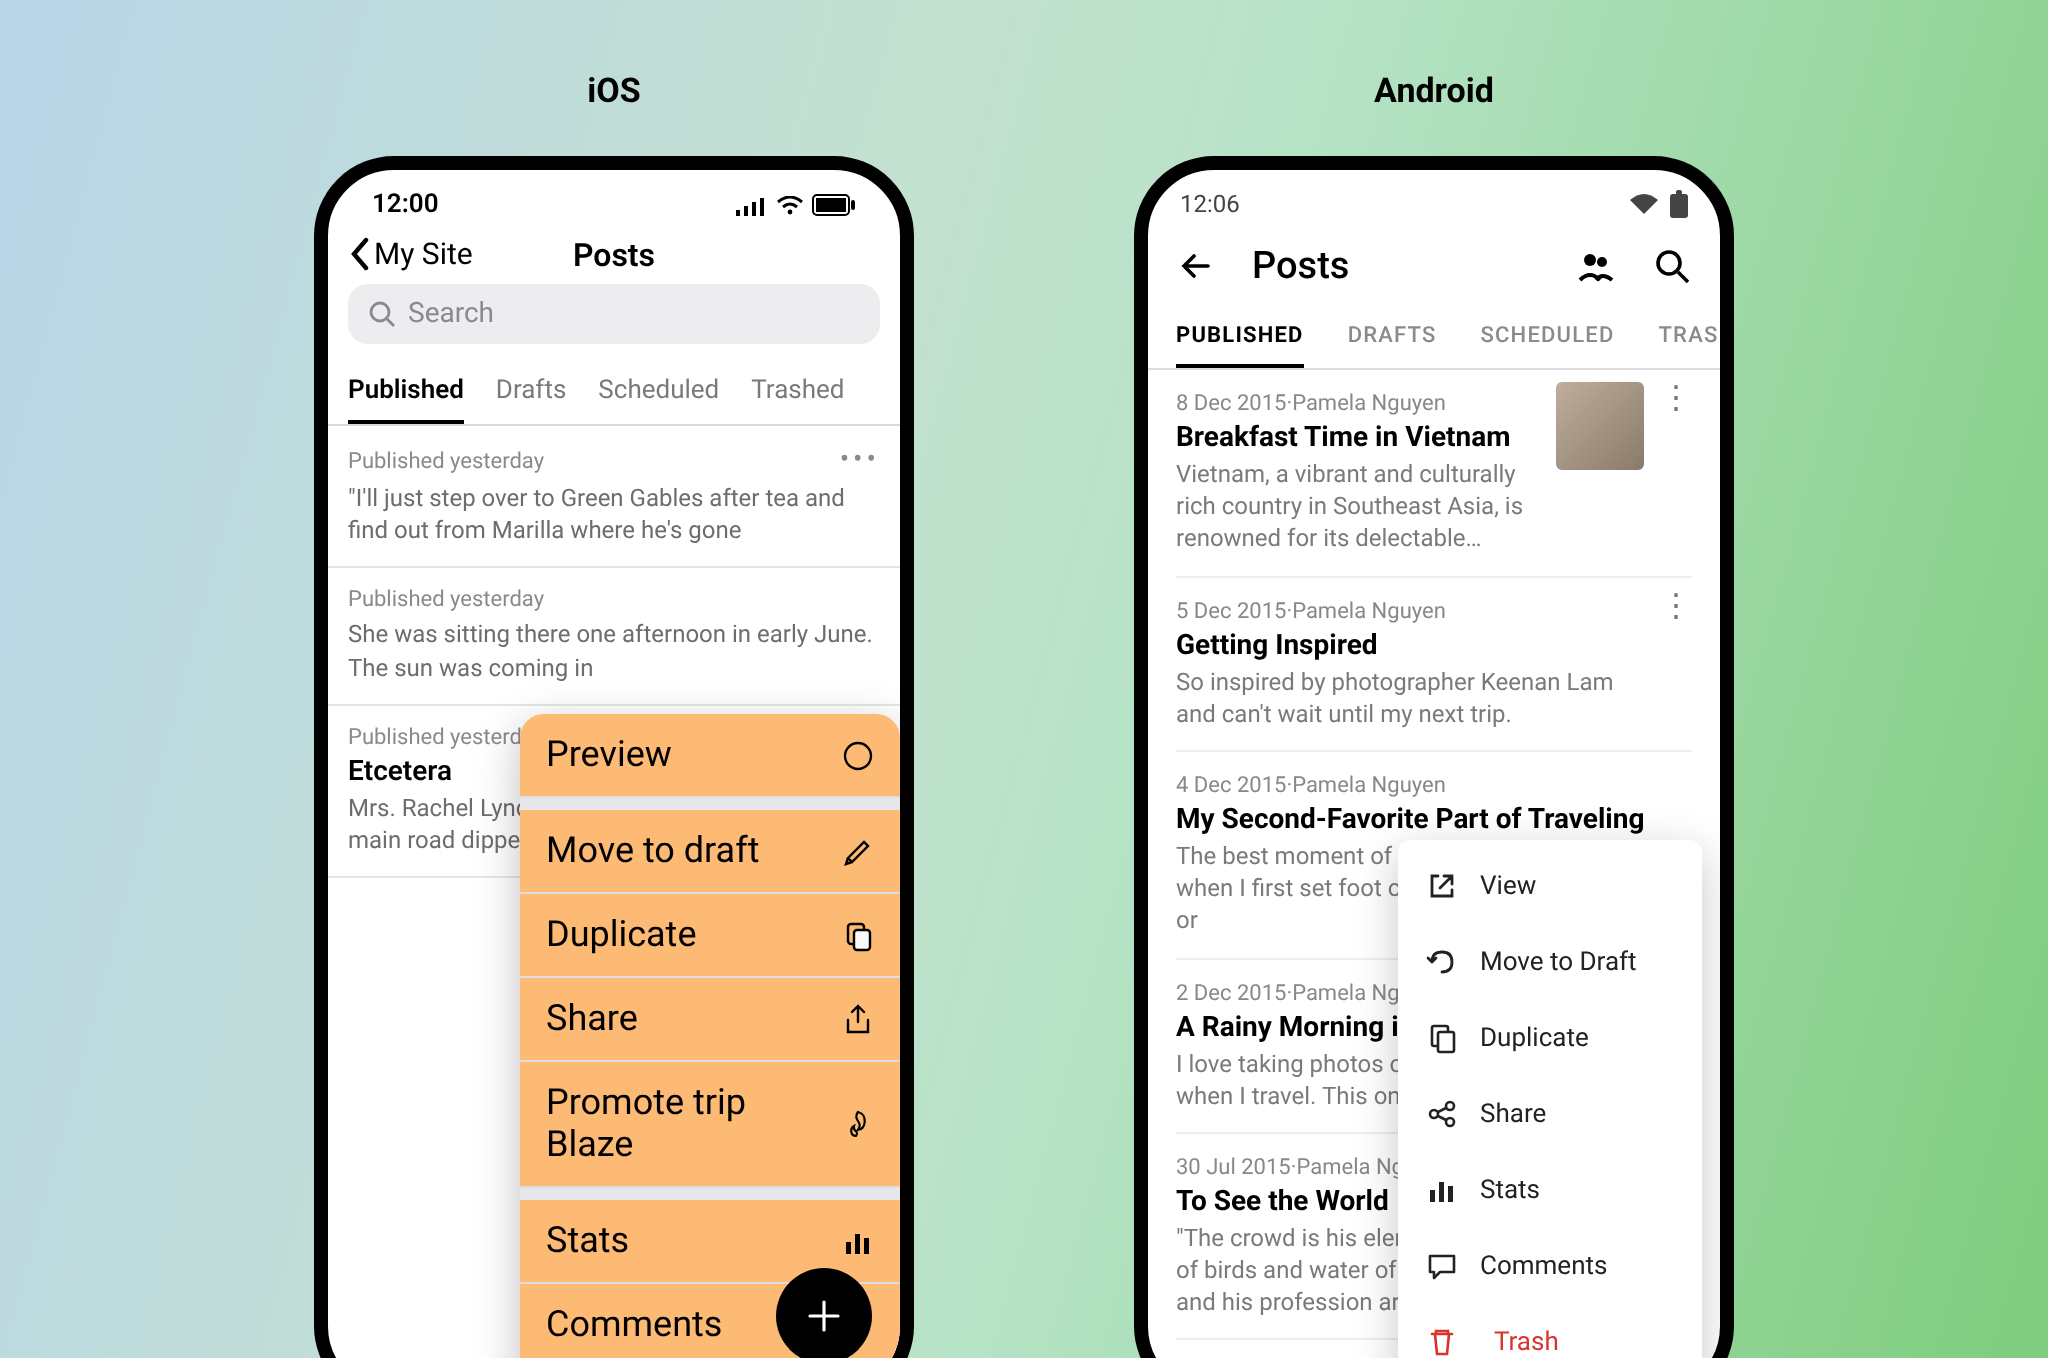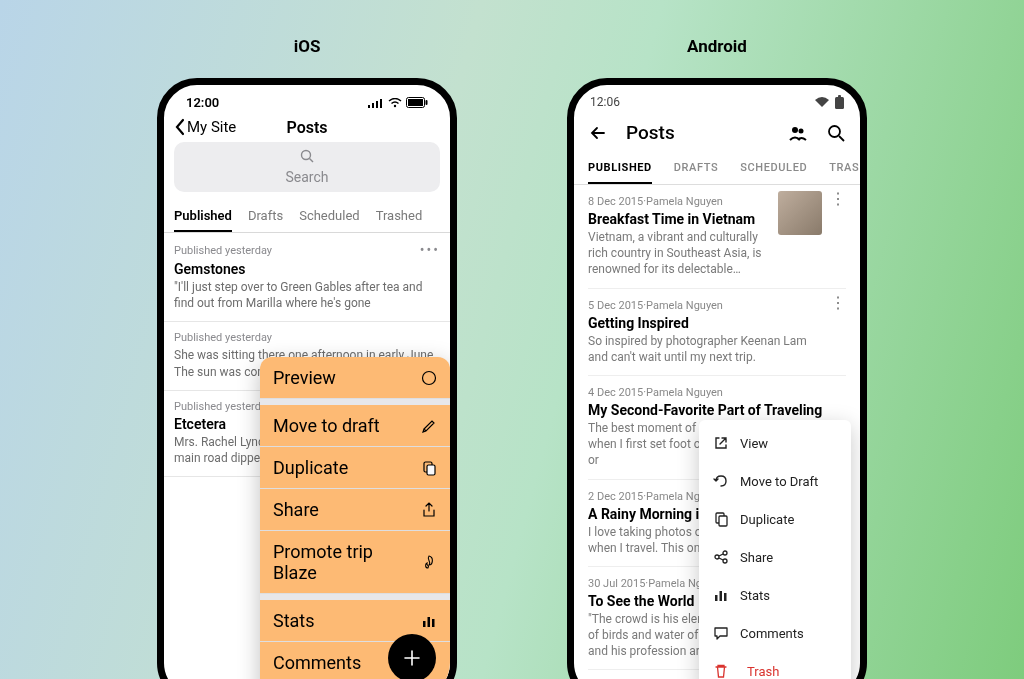--- a/index.html
+++ b/index.html
@@ -18,21 +18,21 @@
     width: 300px; height: 625px;
     border: 7px solid #000; border-radius: 40px;
     background: #fff; position: relative; overflow: hidden;
   }
   
   .ios .statusbar { display:flex; justify-content:space-between; align-items:center; padding:10px 22px 4px; font-size:13px; font-weight:600; }
   .ios .status-icons { display:flex; gap:4px; align-items:center; }
   .ios .nav { display:flex; align-items:center; padding:4px 10px 6px; position:relative; }
   .ios .back { display:flex; align-items:center; font-size:15px; gap:2px; }
   .ios .nav-title { position:absolute; left:50%; transform:translateX(-50%); font-weight:600; font-size:16px; }
-  .ios .search { margin:0 10px 10px; background:#ededef; border-radius:10px; padding:7px 10px; display:flex; align-items:center; gap:6px; color:#8a8a8e; font-size:14px;flex-direction:column; }
+  .ios .search { margin:0 10px 10px; background:#ededef; border-radius:10px; padding:7px 10px; display:flex; align-items:center; gap:6px; color:#8a8a8e; font-size:14px; }
   .ios .tabs { display:flex; gap:16px; padding:0 10px; border-bottom:1px solid #d9d9d9; font-size:13px; color:#7a7a7a; }
   .ios .tab { padding:6px 0 7px; }
   .ios .tab.active { color:#000; font-weight:600; border-bottom:2px solid #000; }
   .ios .list { padding:0; }
   .ios .post { padding:9px 10px 10px; border-bottom:1px solid #e6e6e6; }
   .ios .meta-row { display:flex; justify-content:space-between; align-items:center; color:#8a8a8e; font-size:11px; margin-bottom:3px; }
   .ios .post-title { font-weight:600; font-size:14px; margin-bottom:2px; }
   .ios .excerpt { font-size:12px; color:#6d6d6d; line-height:1.35; }
   .ios .dots { font-size:14px; color:#8a8a8e; letter-spacing:2px; }
   .ios .menu {
@@ -124,21 +124,20 @@
         <div class="tab">Drafts</div>
         <div class="tab">Scheduled</div>
         <div class="tab">Trashed</div>
       </div>
       <div class="list">
         <div class="post">
           <div class="meta-row">
               <span>Published yesterday</span>
               <span class="dots">•••</span>
             </div>
-          <div class="post-title">Gemstones</div>
           <div class="excerpt">"I'll just step over to Green Gables after tea and find out from Marilla where he's gone</div>
         </div>
         <div class="post">
           <div class="meta-row">
               <span>Published yesterday</span>
             </div>
           <div class="excerpt">She was sitting there one afternoon in early June. The sun was coming in</div>
         </div>
         <div class="post">
           <div class="meta-row">

